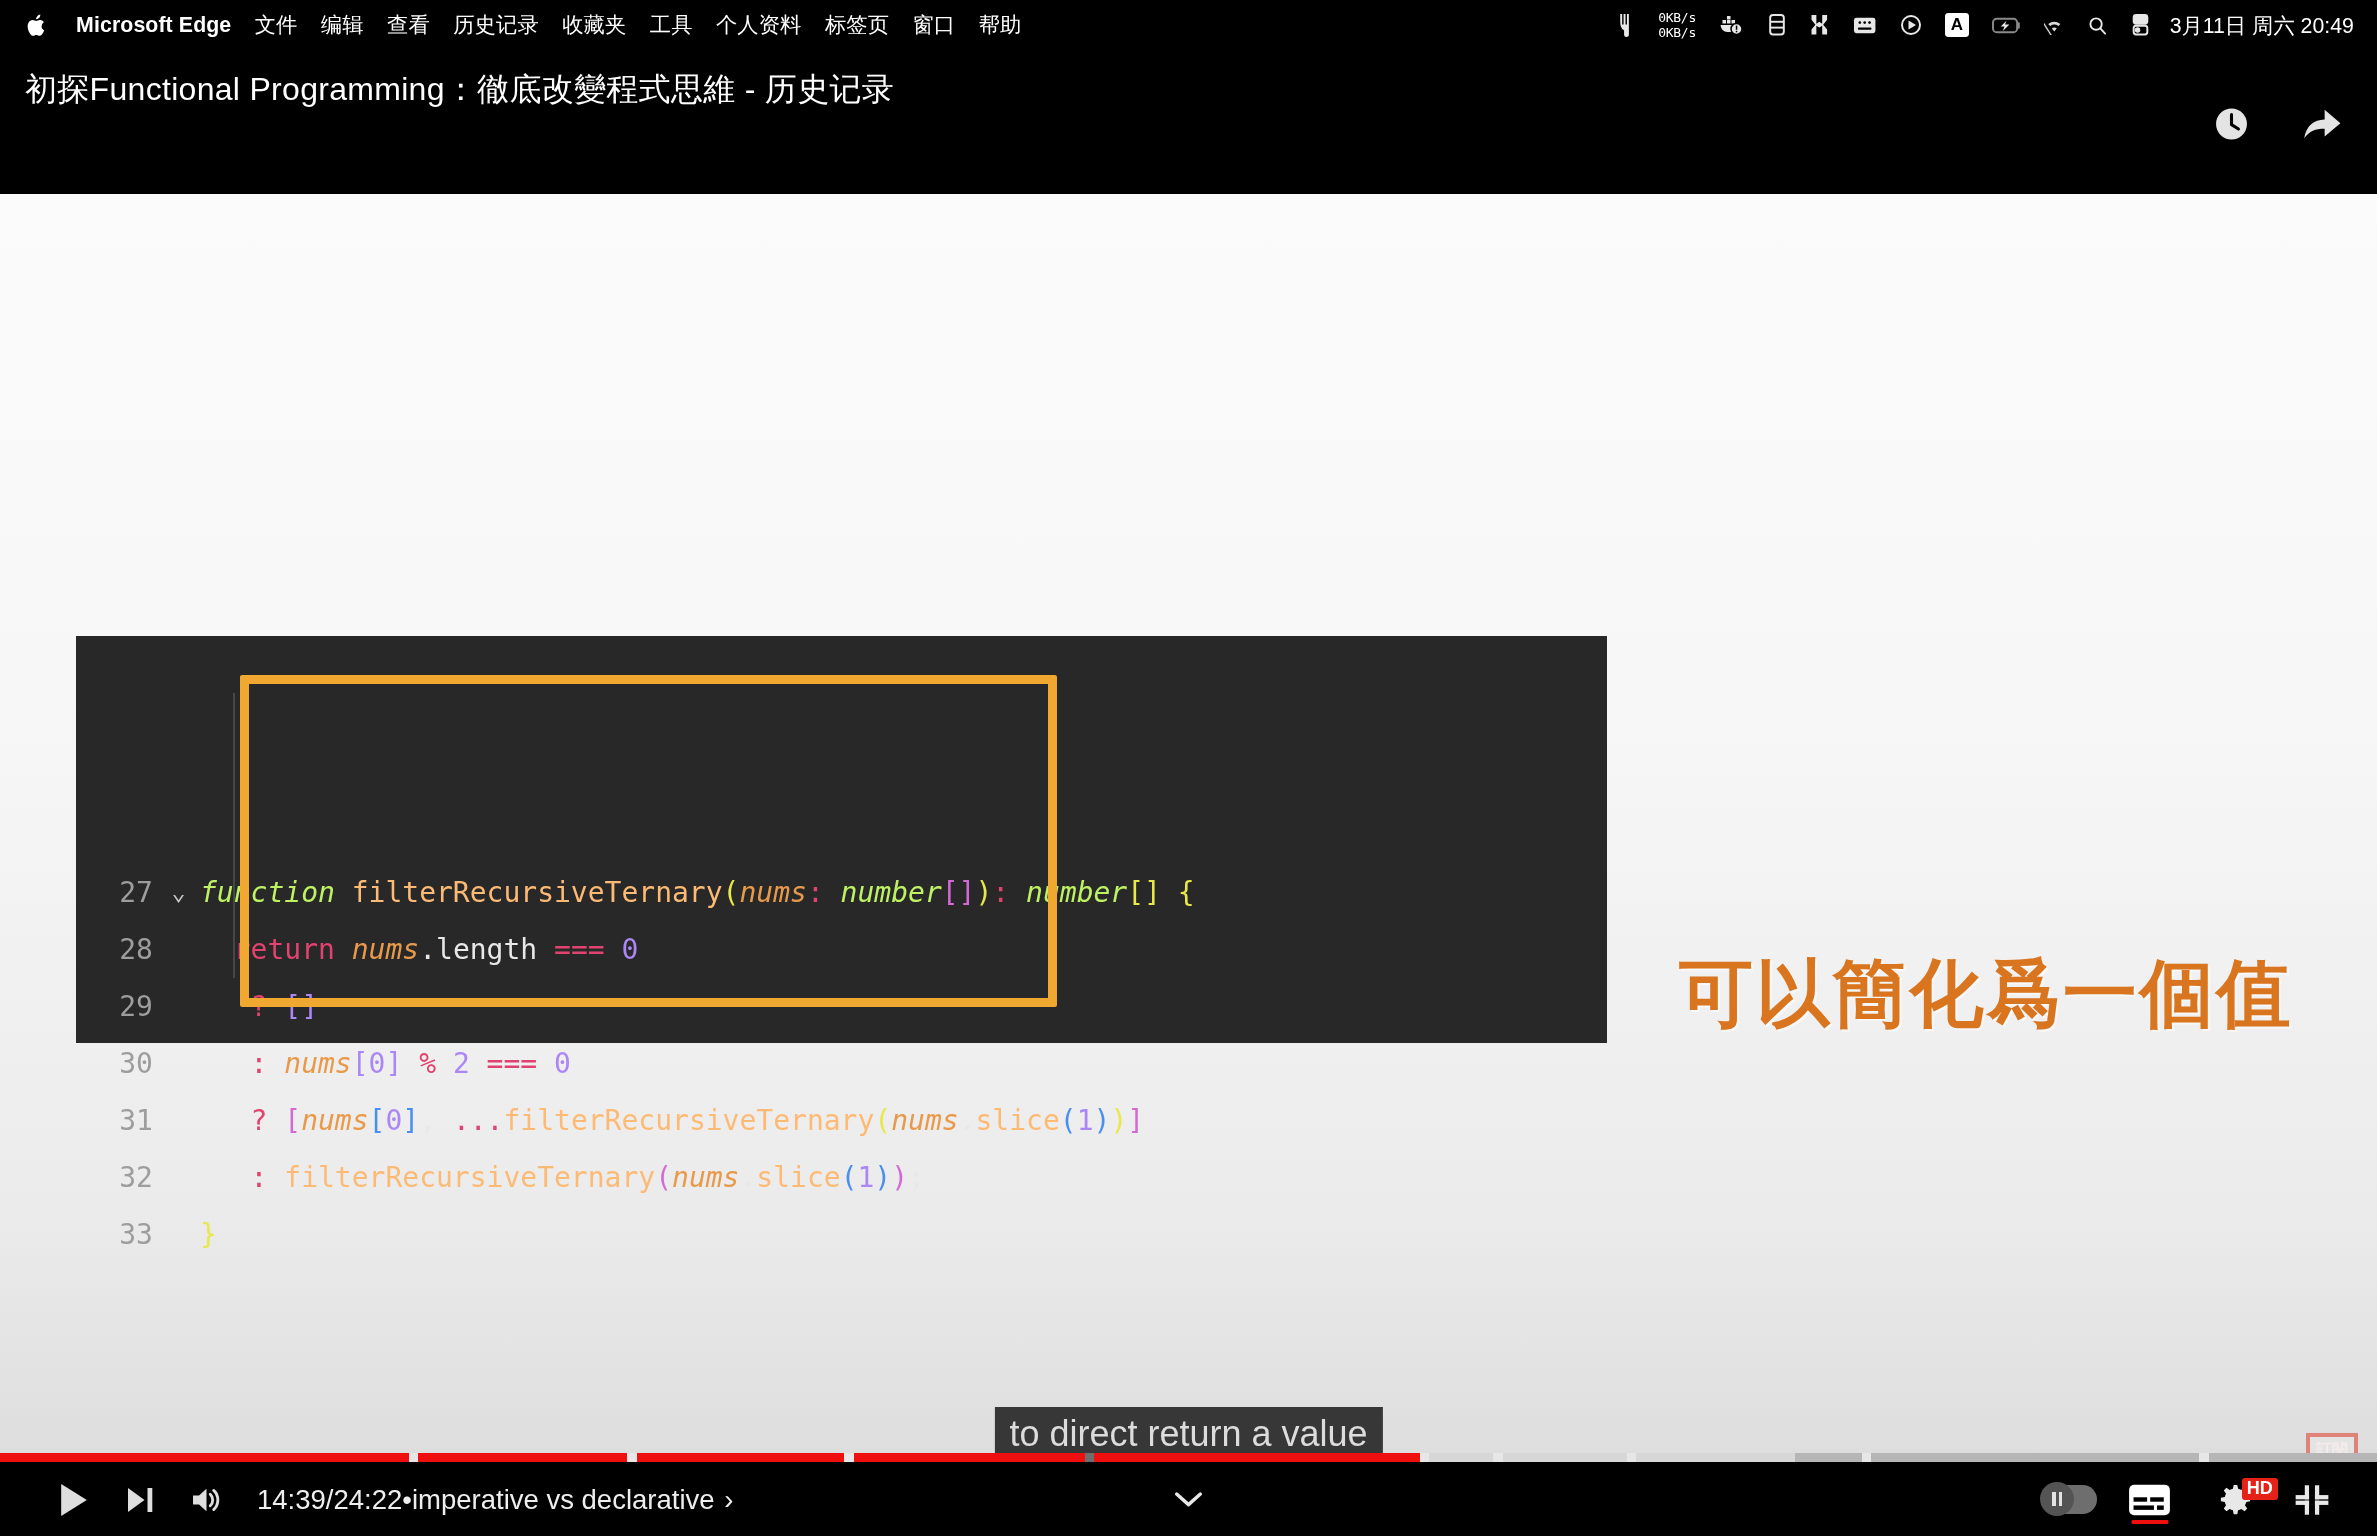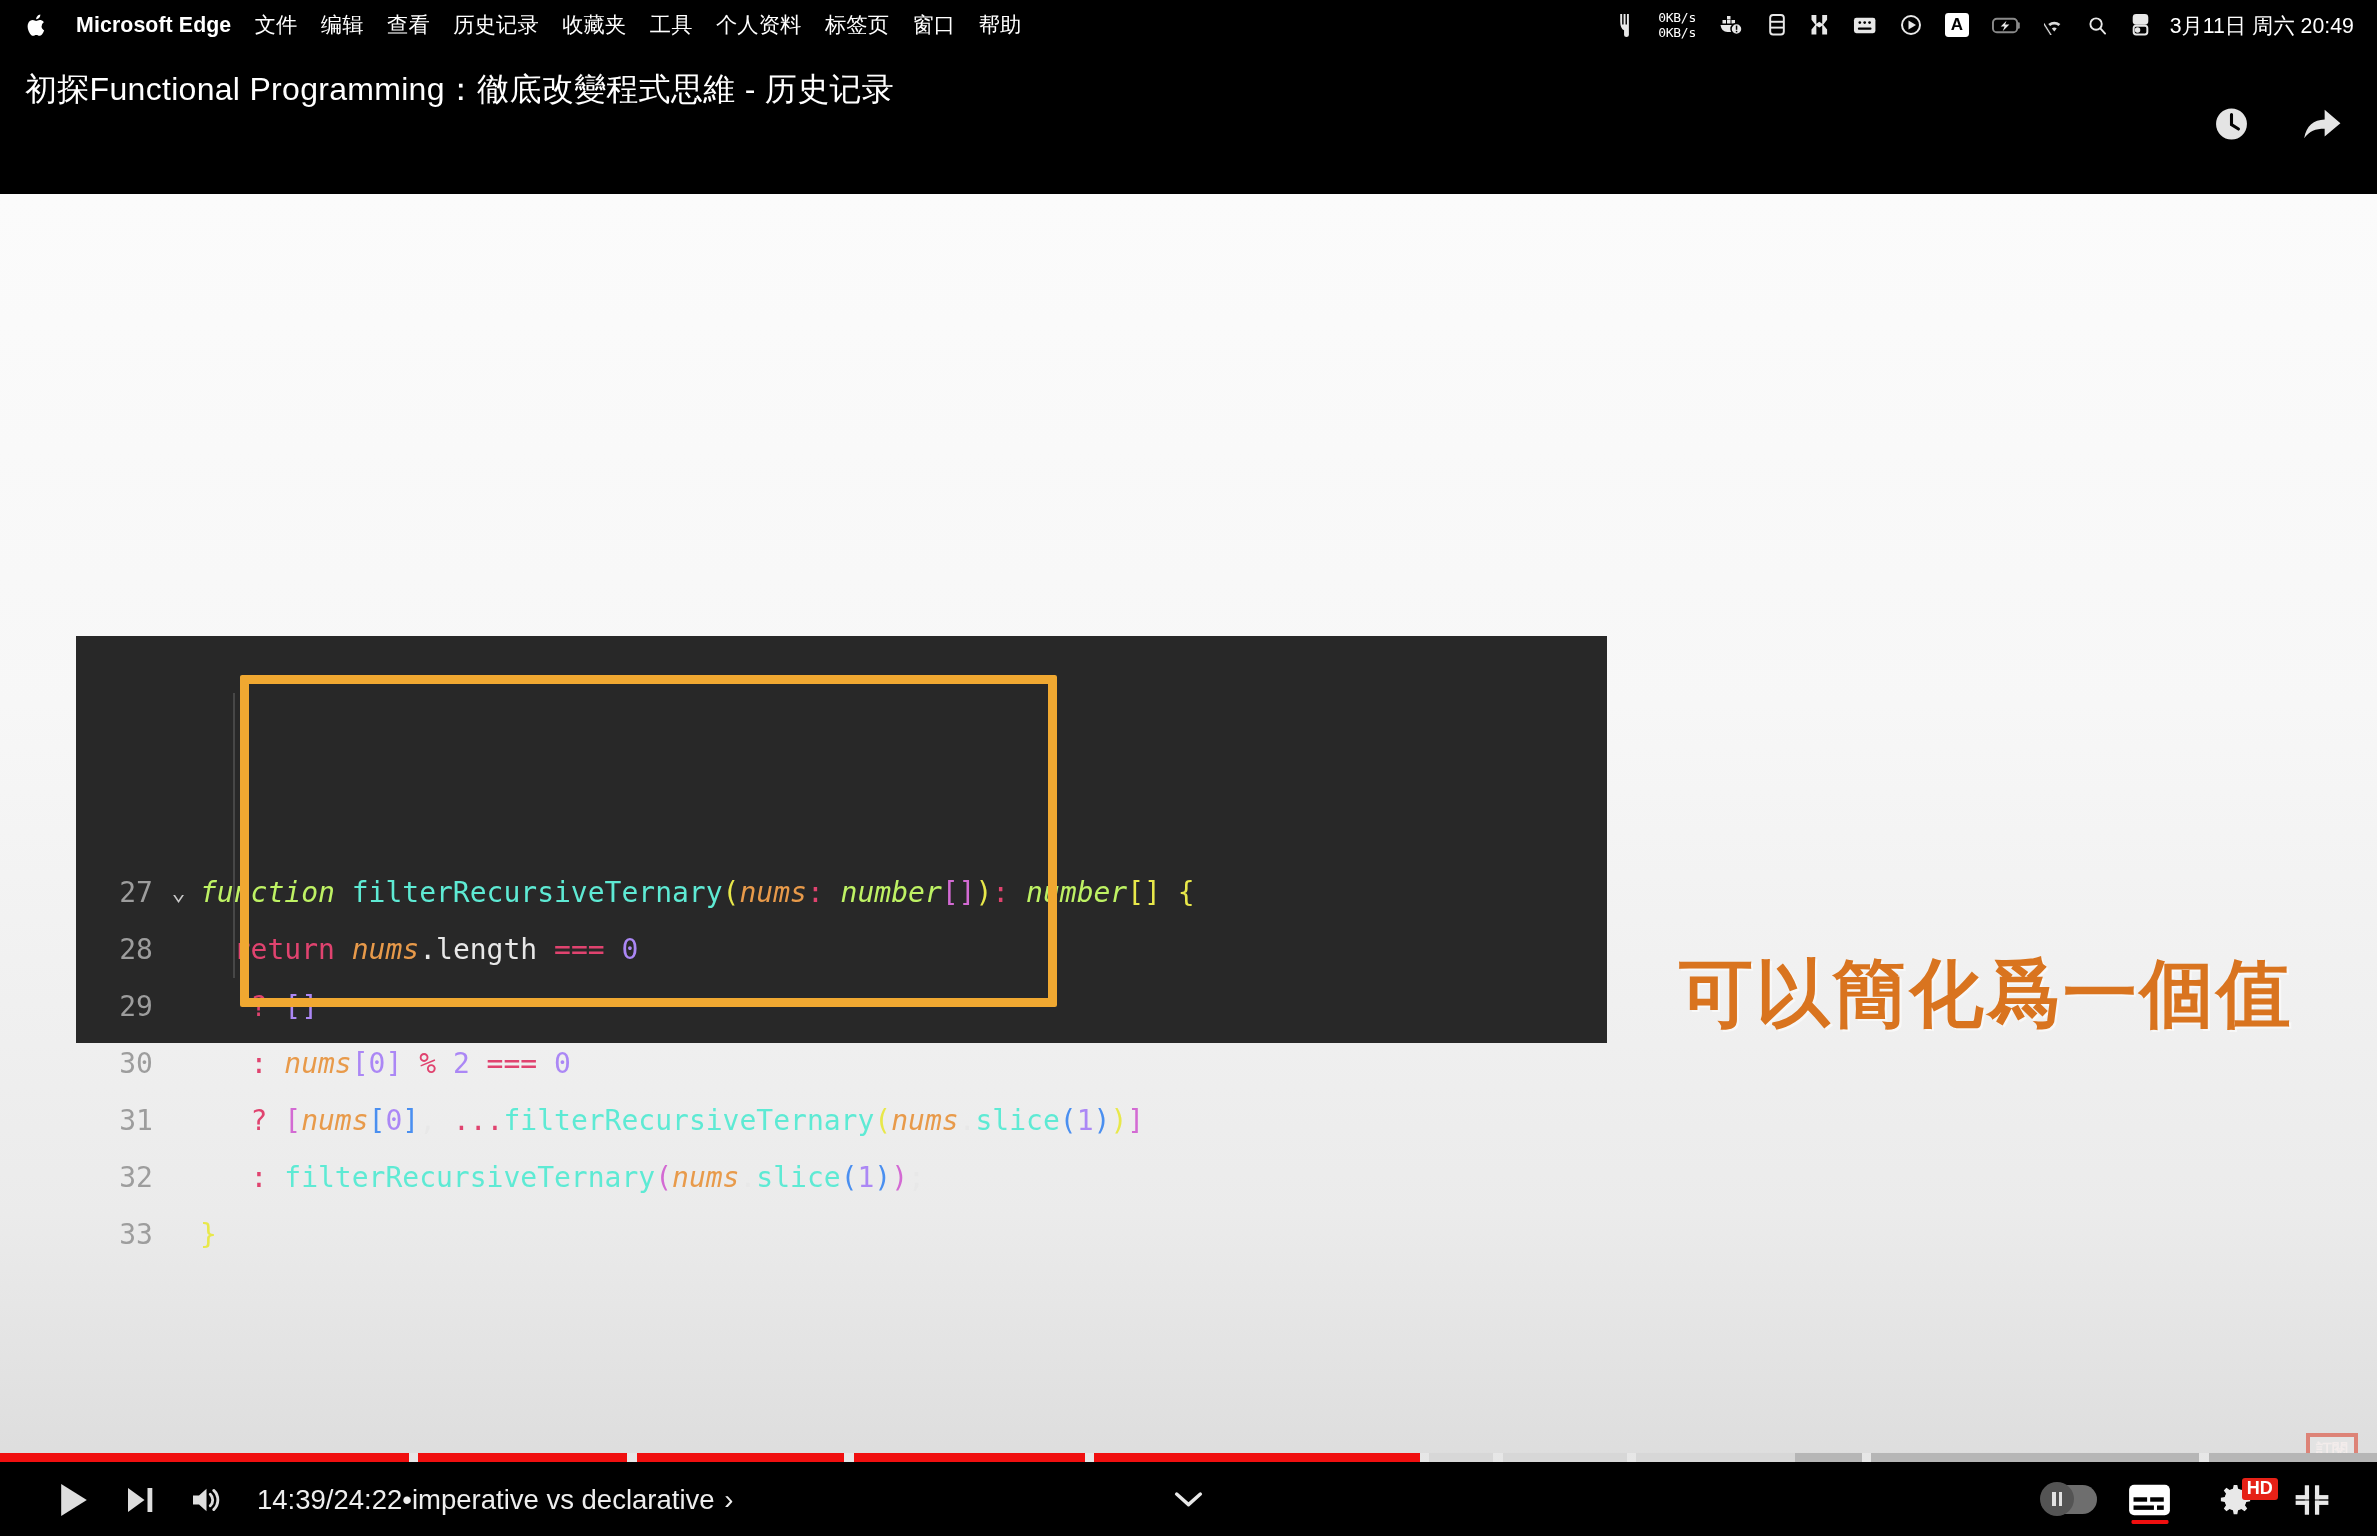--- a/index.html
+++ b/index.html
@@ -96,21 +96,21 @@
   
   #hl-rect {
     position: absolute; left: 164px; top: 39px;
     width: 817px; height: 332px;
     border: 9.6px solid #f0a831;
     border-radius: 2.1px;
     z-index: 5; pointer-events: none;
   }
 
   .t-key      { color: #bef264; font-style: italic; }   
-  .t-fn       { color: #5eead4; }                       
+  .t-fn       { color: #fdba74; }                       
   .t-param    { color: #e89a4a; font-style: italic; }   
   .t-ret      { color: #e0436f; }                       
   .t-plain    { color: #e8e8e8; }                       
   .t-num      { color: #ab87f5; }                       
   .t-p-yellow { color: #e8e84a; }
   .t-p-pink   { color: #d36ad3; }
   .t-p-blue   { color: #4a8ff0; }
   .t-p-purple { color: #ab87f5; }
   .t-colon    { color: #e0436f; }
 
@@ -344,20 +344,21 @@
         </svg>
       </div>
       <div class="topbtn">
         <svg width="41" height="39" viewBox="0 0 26 24" fill="#e4e4e4">
           <path d="M15 3 L25 11.5 L15 20 v-5 C9 15 5.5 16.5 2 21 c1.5 -8 6 -11.5 13 -11.8 z"></path>
         </svg>
       </div>
     </div>
   </div>
 
+  <div id="subtitle">to direct return a value</div>
 
   <div id="watermark">
     <span>訂閱</span>
     <span>頻道</span>
   </div>
 
   <div id="controls">
     <div id="controls-bg"></div>
 
     <div id="progress-wrap">

